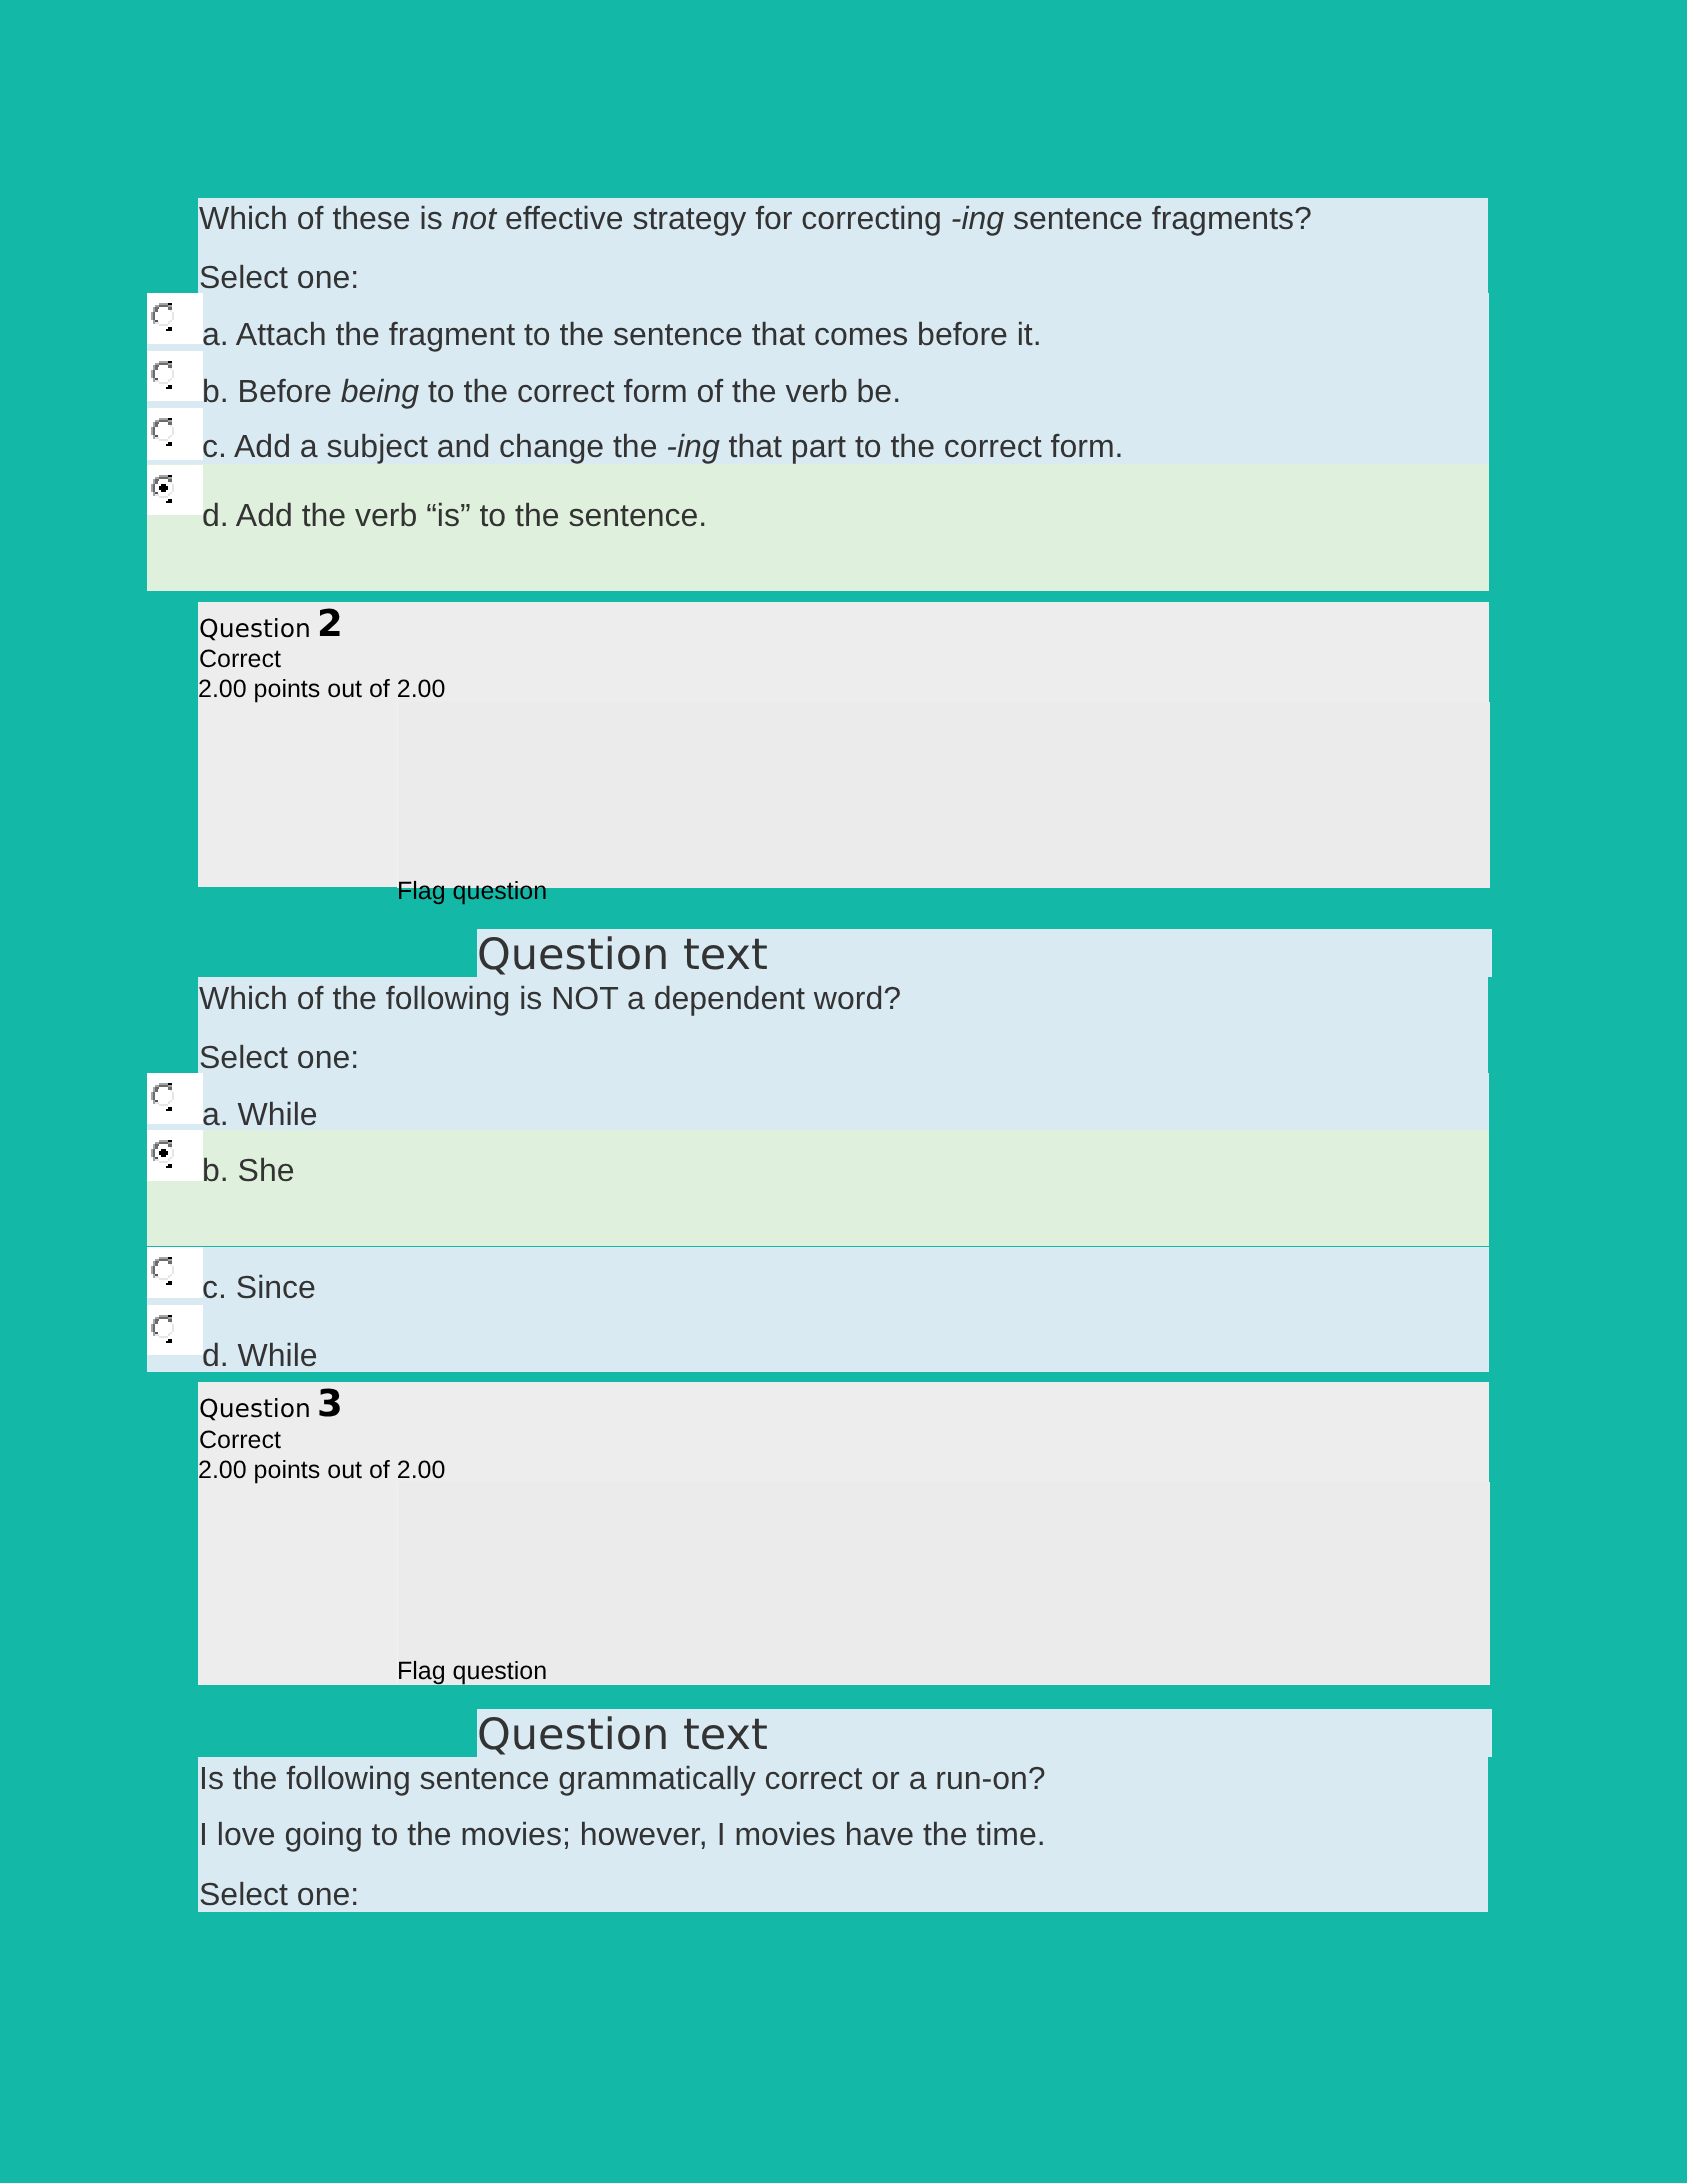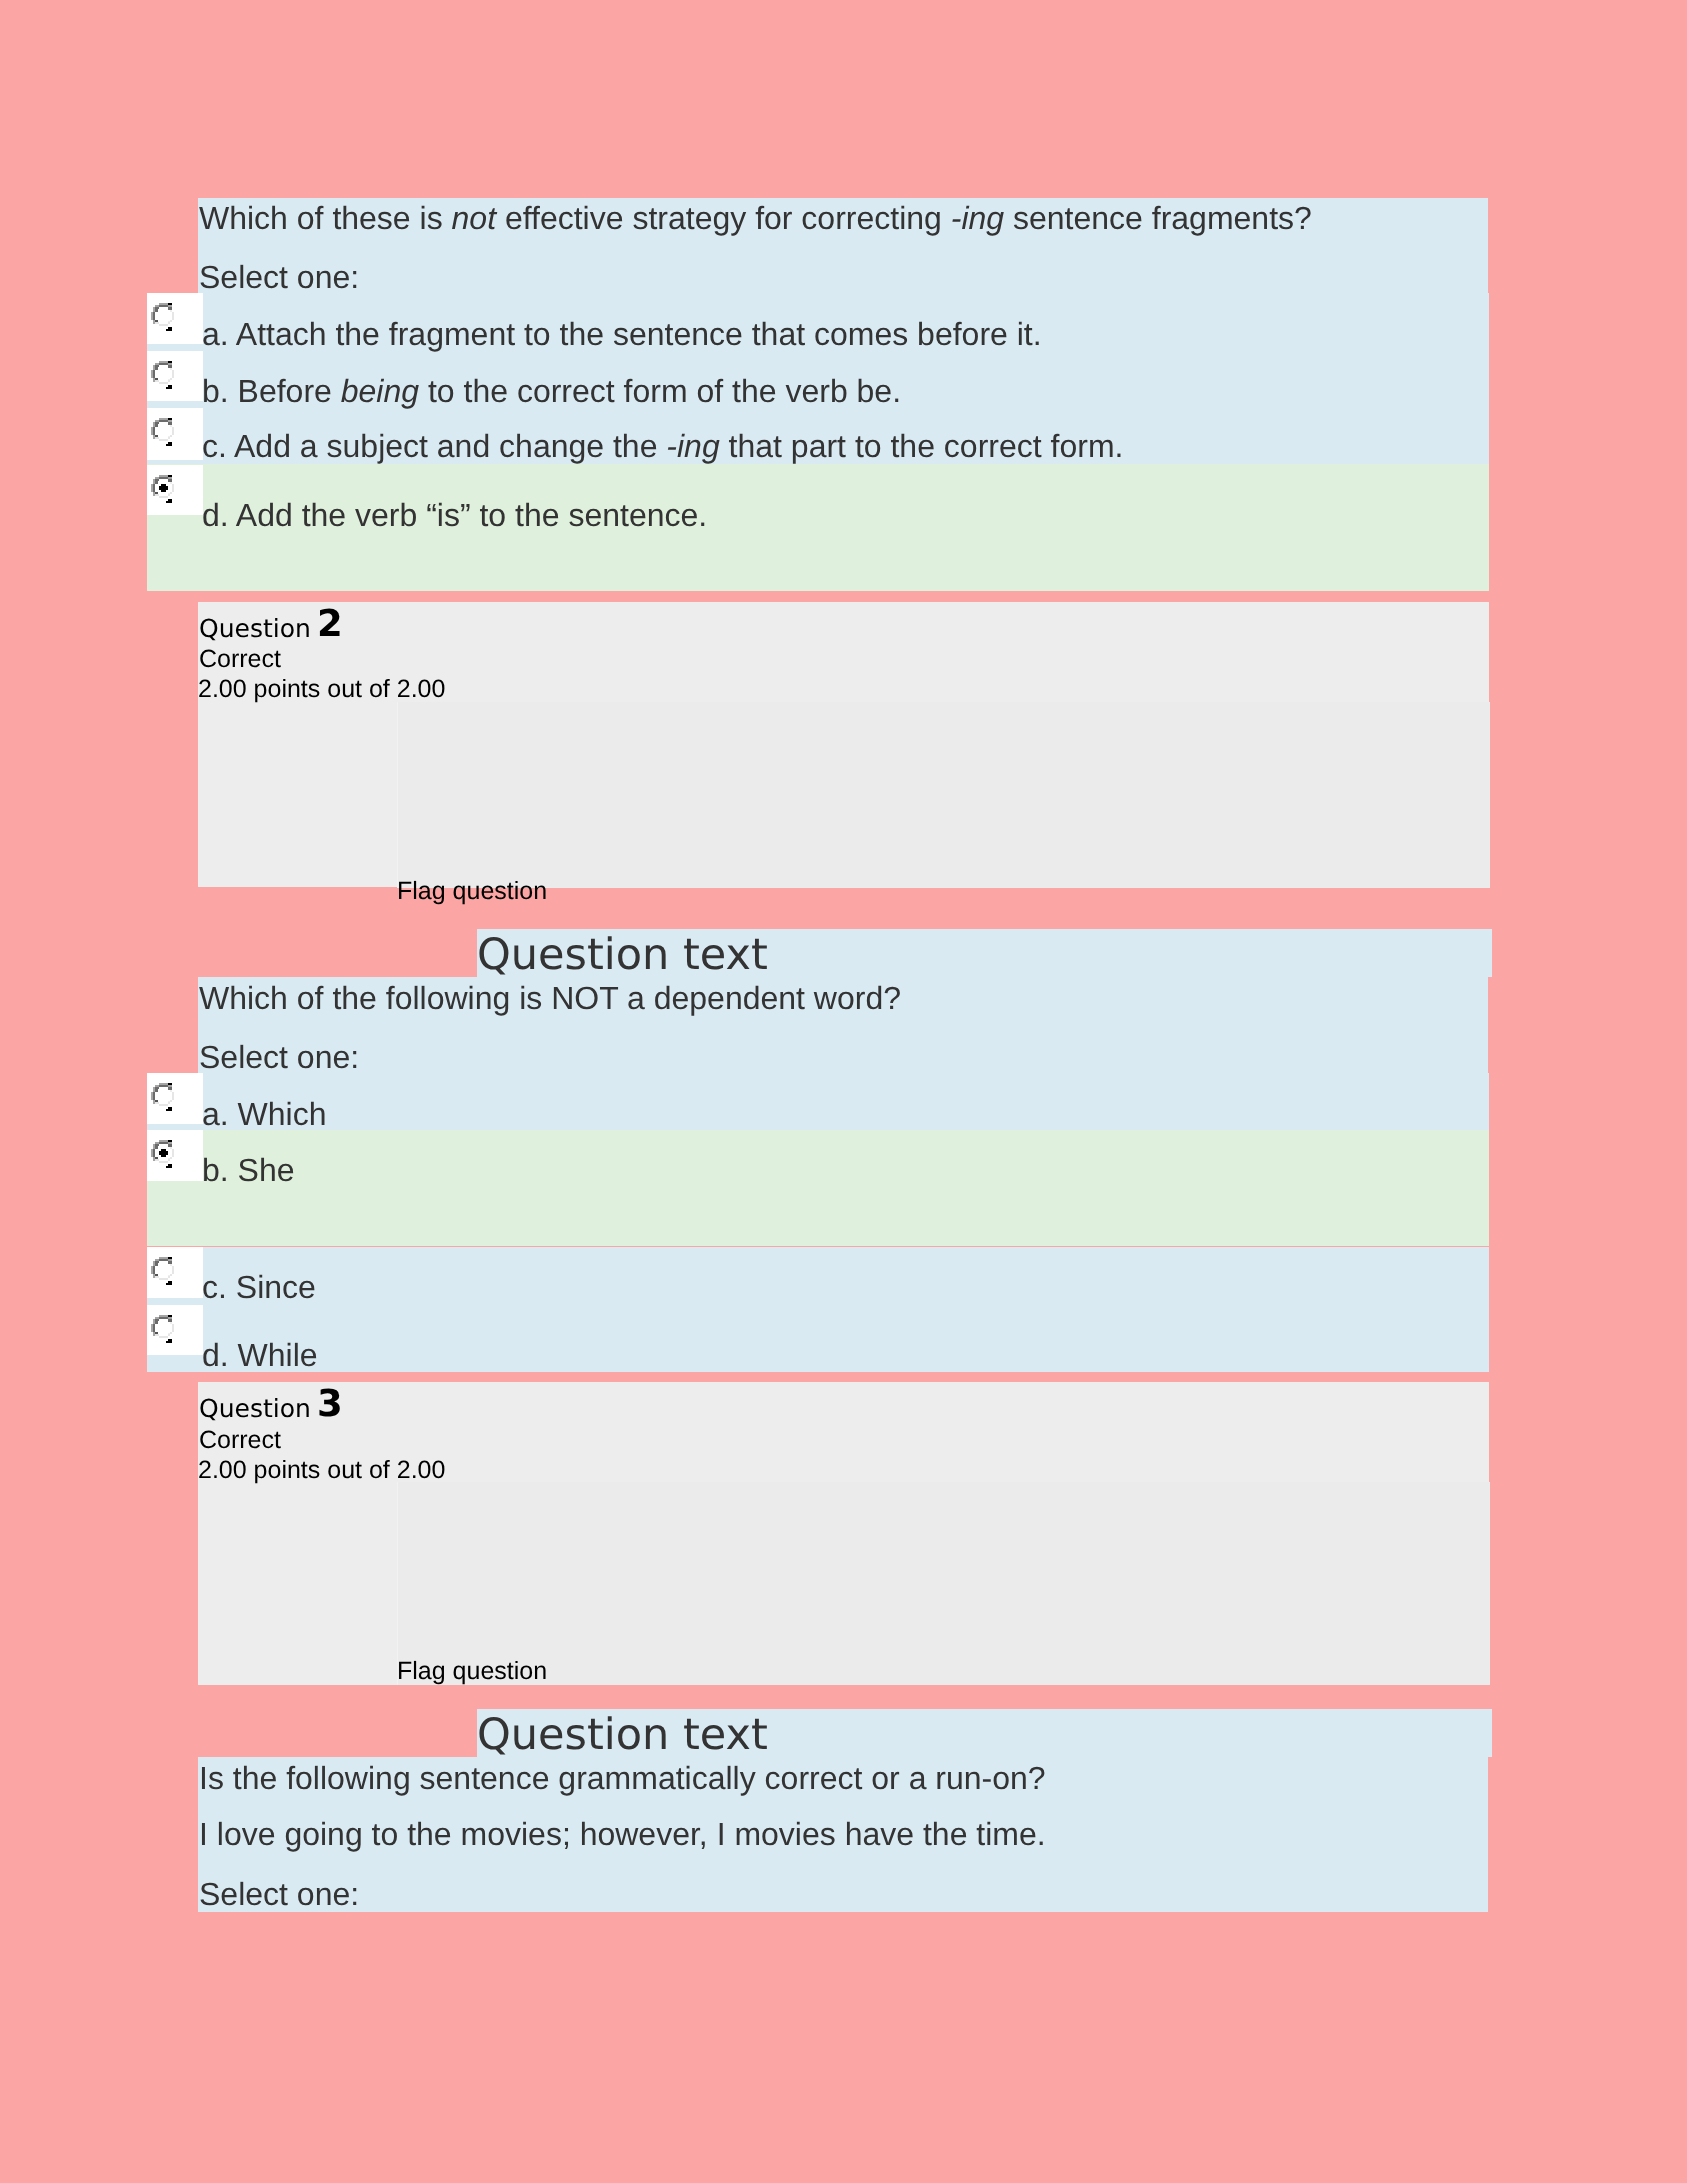--- a/index.html
+++ b/index.html
@@ -1,18 +1,18 @@
 <!DOCTYPE html>
 <html style="font-size:10.6px"><head>
 <meta charset="utf-8">
 <style>
   html,body{margin:0;padding:0;background:#fff;}
   body{width:1687px;height:2183px;overflow:hidden;font-family:"Liberation Sans",sans-serif;
         -webkit-font-smoothing:antialiased;text-rendering:geometricPrecision;}
-  #page{position:relative;width:1687px;height:2183px;background:#fca5a5;}
+  #page{position:relative;width:1687px;height:2183px;background:#14b8a6;}
   .band{position:absolute;}
   .qbg{background:#d9eaf3;}
   .cbg{background:#dff0dc;}
   .ibg{background:#ededed;}
   .ibg2{background:#ebebeb;}
   .idiv{position:absolute;width:0.7px;background:#f2f2f2;}
   .rcell{position:absolute;background:#fff;}
   .radio{position:absolute;left:2.6px;top:8.6px;}
   .line{position:absolute;white-space:nowrap;color:#333;font-size:32px;line-height:0;transform:translateZ(0);
         font-family:"Liberation Sans",sans-serif;}
@@ -180,21 +180,21 @@
         <rect x="33.78" y="14.86" width="3.16" height="12.84" fill="#e6e6e6"></rect>
         <rect x="29.73" y="27.7" width="4.05" height="3.38" fill="#e6e6e6"></rect>
         <rect x="26.58" y="29.0" width="3.15" height="2.1" fill="#efefef"></rect>
         <rect x="26.58" y="31.08" width="3.15" height="2.7" fill="#e6e6e6"></rect>
         <rect x="7.88" y="31.08" width="6.08" height="2.7" fill="#e6e6e6"></rect>
         <rect x="13.96" y="33.78" width="12.62" height="3.38" fill="#e6e6e6"></rect>
         <rect x="26.58" y="37.84" width="7.2" height="5.85" fill="#000000"></rect>
         <rect x="23.42" y="40.54" width="3.16" height="3.15" fill="#000000"></rect>
       </svg>
     </div>
-<div class="line" style="left:202px;top:1114px"><span>a. Which</span></div>
+<div class="line" style="left:202px;top:1114px"><span>a. While</span></div>
 <div class="rcell" style="left:147px;top:1130px;width:56px;height:51px">
       <svg class="radio" viewBox="0 0 37.5 44" width="25" height="29" shape-rendering="crispEdges">
         <rect x="13.96" y="1.58" width="12.62" height="3.26" fill="#a5a5a5"></rect>
         <rect x="26.58" y="1.58" width="7.2" height="3.26" fill="#000000"></rect>
         <rect x="13.96" y="4.84" width="12.62" height="3.16" fill="#6b6b6b"></rect>
         <rect x="26.58" y="4.84" width="7.2" height="3.16" fill="#a5a5a5"></rect>
         <rect x="7.88" y="4.84" width="6.08" height="3.16" fill="#a5a5a5"></rect>
         <rect x="7.88" y="8" width="6.08" height="3.26" fill="#6b6b6b"></rect>
         <rect x="4.05" y="8" width="3.83" height="6.64" fill="#a5a5a5"></rect>
         <rect x="26.58" y="8" width="7.2" height="3.94" fill="#6b6b6b"></rect>

